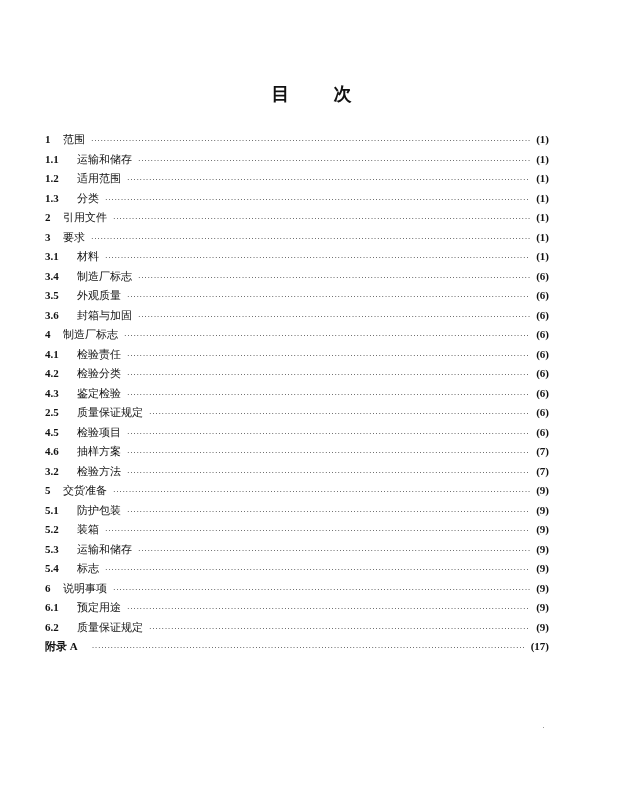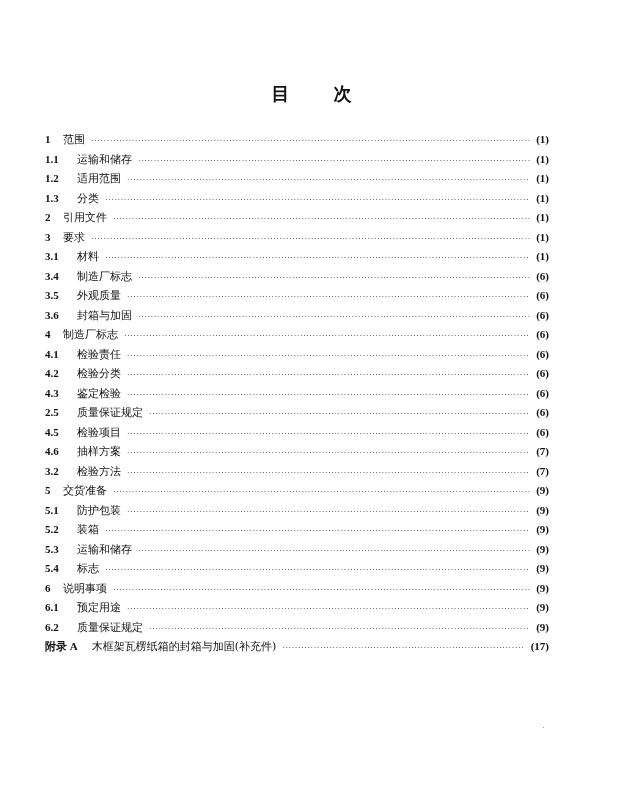--- a/index.html
+++ b/index.html
@@ -253,19 +253,18 @@
       <span class="page">(9)</span>
     </div>
   <div class="row sub">
       <span class="num">6.2</span>
       <span class="label">质量保证规定</span>
       <span class="leader"></span>
       <span class="page">(9)</span>
     </div>
   <div class="row appendix">
       <span class="num">附录 A</span>
-      <span class="label">木框架瓦楞纸箱的封箱与加固(补充件)</span>
       <span class="leader"></span>
       <span class="page">(17)</span>
     </div>
 </div>
 
 <div class="speck"></div>
 
 </body></html>

